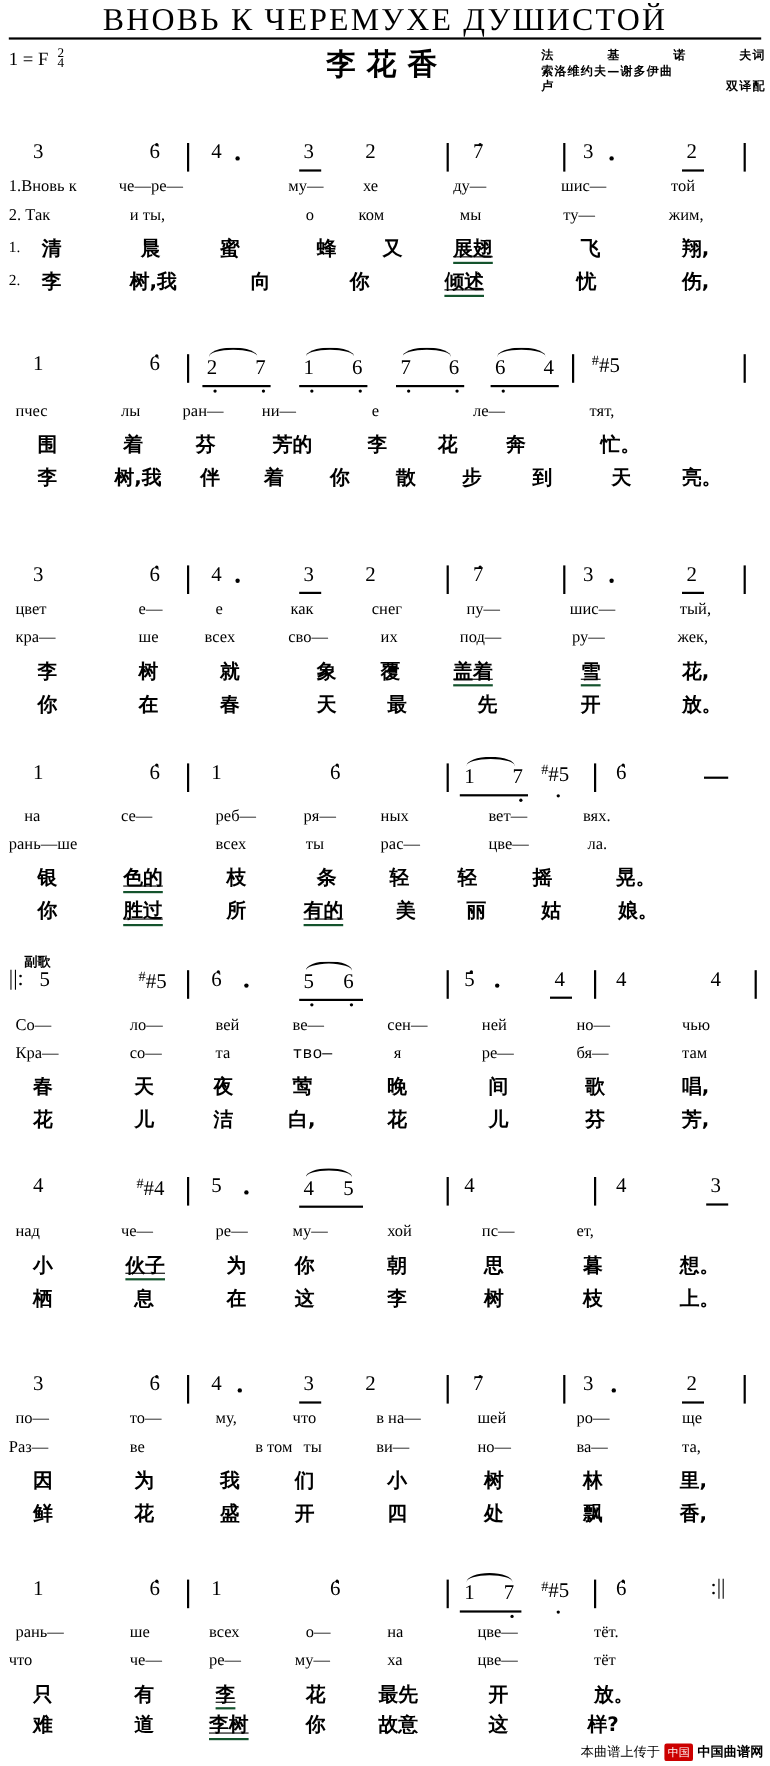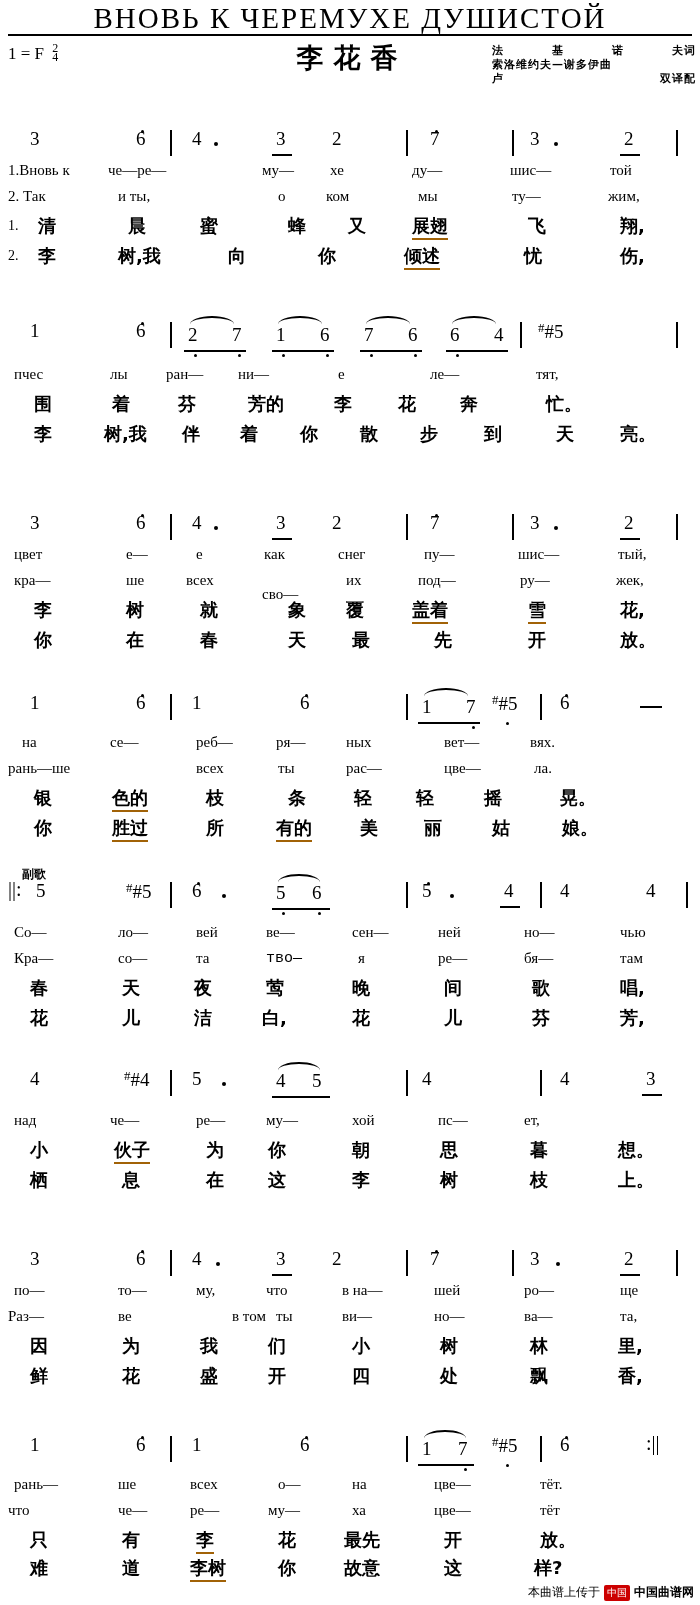--- a/index.html
+++ b/index.html
@@ -46,21 +46,21 @@
   .dash{position:absolute;height:2px;background:#000;width:22px;}
   .repeat{position:absolute;font-size:20px;}
   .label-small{position:absolute;font-size:12px;font-weight:bold;font-family:"DejaVu Sans",sans-serif;}
 
   
   .lyr-row{position:relative;height:26px;}
   .lyr{position:absolute;white-space:nowrap;}
   .ru{font-size:15px;font-family:"Liberation Serif",serif;}
   .cn{font-size:18px;font-family:"DejaVu Sans",sans-serif;font-weight:bold;}
   .num{font-size:14px;font-family:"Liberation Serif",serif;}
-  .ul{border-bottom:2px solid #a16207;}
+  .ul{border-bottom:2px solid #14532d;text-decoration:underline;}
 
   
   .footer{position:absolute;right:6px;bottom:4px;font-size:12px;font-family:"DejaVu Sans",sans-serif;
           display:flex;align-items:center;gap:4px;white-space:nowrap;}
   .footer .badge{background:#c00;color:#fff;font-size:10px;padding:1px 3px;border-radius:2px;}
   .footer .site{color:#000;font-weight:bold;}
 </style>
 </head>
 <body>
 
@@ -259,21 +259,21 @@
       <div class="lyr ru" style="left:264px;">как</div>
       <div class="lyr ru" style="left:338px;">снег</div>
       <div class="lyr ru" style="left:424px;">пу—</div>
       <div class="lyr ru" style="left:518px;">шис—</div>
       <div class="lyr ru" style="left:618px;">тый,</div>
     </div>
     <div class="lyr-row">
       <div class="lyr ru" style="left:14px;">кра—</div>
       <div class="lyr ru" style="left:126px;">ше</div>
       <div class="lyr ru" style="left:186px;">всех</div>
-      <div class="lyr ru" style="left:262px;margin-top:14px;">сво—</div>
+      <div class="lyr ru" style="left:262px;">сво—</div>
       <div class="lyr ru" style="left:346px;">их</div>
       <div class="lyr ru" style="left:418px;">под—</div>
       <div class="lyr ru" style="left:520px;">ру—</div>
       <div class="lyr ru" style="left:616px;">жек,</div>
     </div>
     <div class="lyr-row" style="height:30px;">
       <div class="lyr cn" style="left:34px;">李</div>
       <div class="lyr cn" style="left:126px;">树</div>
       <div class="lyr cn" style="left:200px;">就</div>
       <div class="lyr cn" style="left:288px;">象</div>

